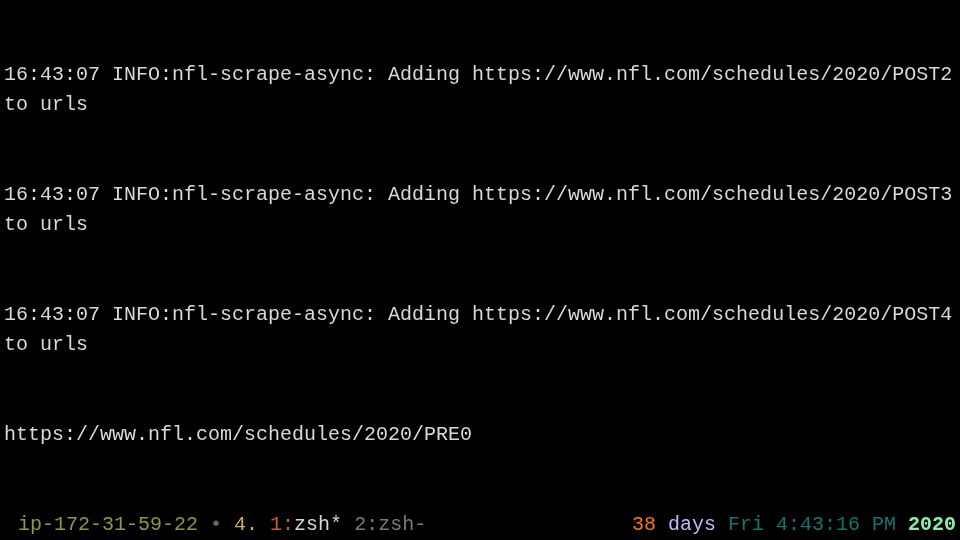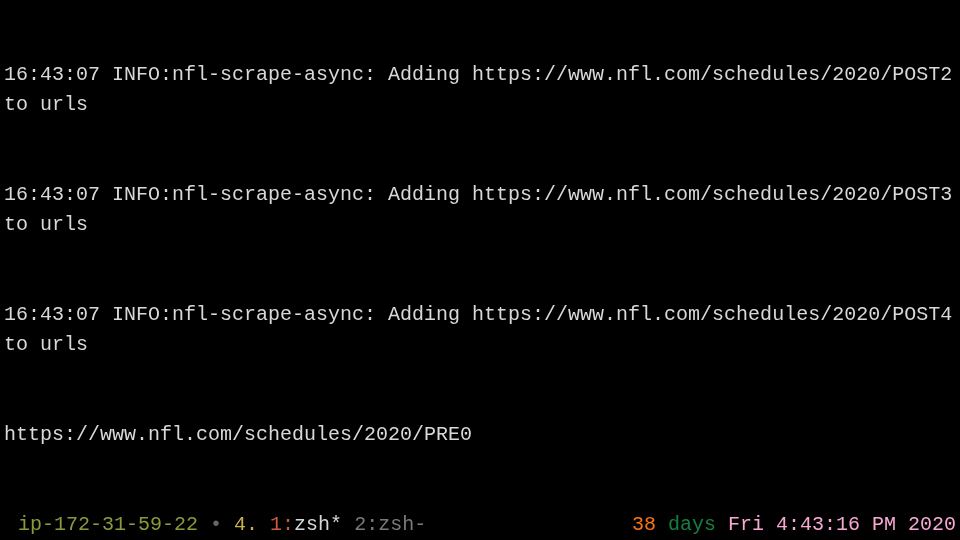--- a/index.html
+++ b/index.html
@@ -35,23 +35,23 @@
     font-size: 20px;
     padding: 0 18px;
   }
   .sb-host { color: #8a9a3a; }
   .sb-dot { color: #666; }
   .sb-session { color: #c9b24a; }
   .sb-win-active-idx { color: #c95c3a; }
   .sb-win-active-name { color: #d8d8d8; }
   .sb-win-idle { color: #7a7a7a; }
   .sb-uptime-n { color: #f97316; }
-  .sb-uptime-u { color: #15803d; }
-  .sb-daytime { color: #f9a8d4; }
-  .sb-year { color: #f9a8d4; }
+  .sb-uptime-u { color: #c4b5fd; }
+  .sb-daytime { color: #0f766e; }
+  .sb-year { color: #86efac; font-weight: bold; }
   .right { position: absolute; right: 4px; }
 </style>
 </head>
 <body>
 
 <div class="terminal">
 
   <div class="scrollback">
     <div>16:43:07 INFO:nfl-scrape-async: Adding https://www.nfl.com/schedules/2020/POST2 to urls</div>
     <div>16:43:07 INFO:nfl-scrape-async: Adding https://www.nfl.com/schedules/2020/POST3 to urls</div>

